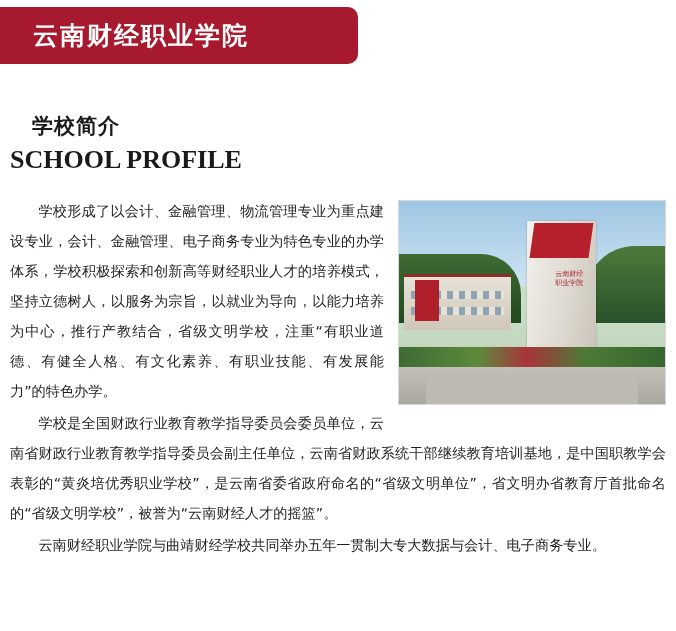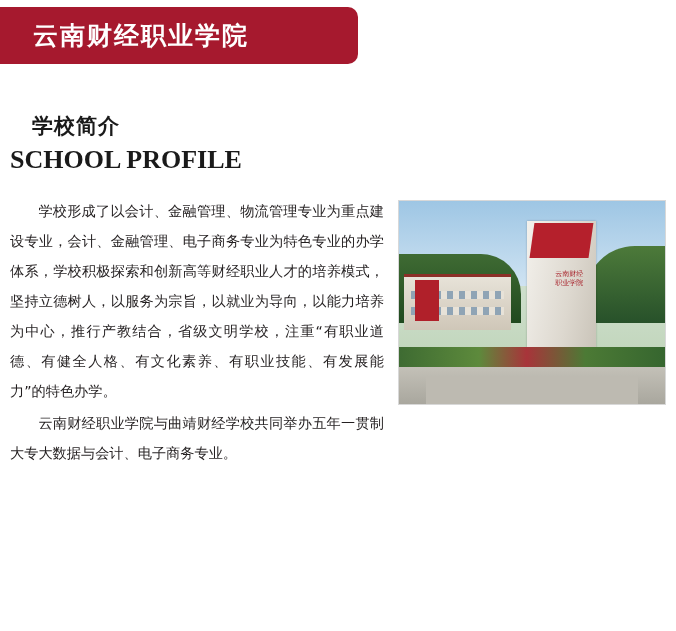--- a/index.html
+++ b/index.html
@@ -190,16 +190,17 @@
       <div class="ph-redsign"></div>
       <div class="ph-monument"></div>
       <div class="ph-mon-red"></div>
       <div class="ph-mon-text">云南财经职业学院</div>
       <div class="ph-ground"></div>
       <div class="ph-flowers"></div>
       <div class="ph-path"></div>
     </div>
 
     <p class="para">学校形成了以会计、金融管理、物流管理专业为重点建设专业，会计、金融管理、电子商务专业为特色专业的办学体系，学校积极探索和创新高等财经职业人才的培养模式，坚持立德树人，以服务为宗旨，以就业为导向，以能力培养为中心，推行产教结合，省级文明学校，注重“有职业道德、有健全人格、有文化素养、有职业技能、有发展能力”的特色办学。</p>
+    <p class="para">学校是全国财政行业教育教学指导委员会委员单位，云南省财政行业教育教学指导委员会副主任单位，云南省财政系统干部继续教育培训基地，是中国职教学会表彰的“黄炎培优秀职业学校”，是云南省委省政府命名的“省级文明单位”，省文明办省教育厅首批命名的“省级文明学校”，被誉为“云南财经人才的摇篮”。</p>
     <p class="para">云南财经职业学院与曲靖财经学校共同举办五年一贯制大专大数据与会计、电子商务专业。</p>
   </div>
 
 </div>
 
 </body></html>

